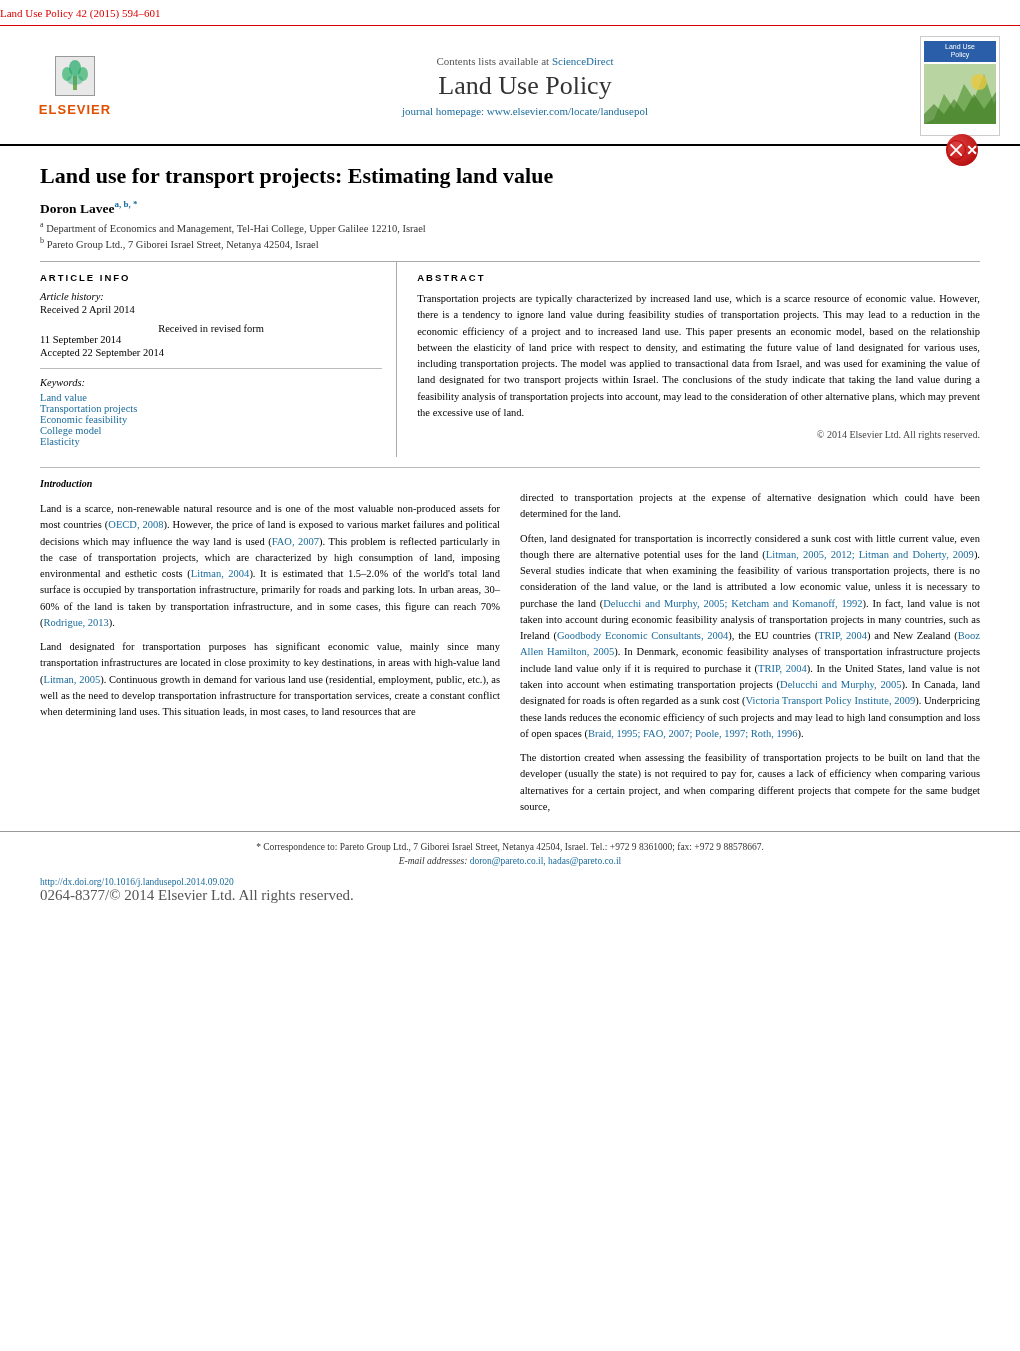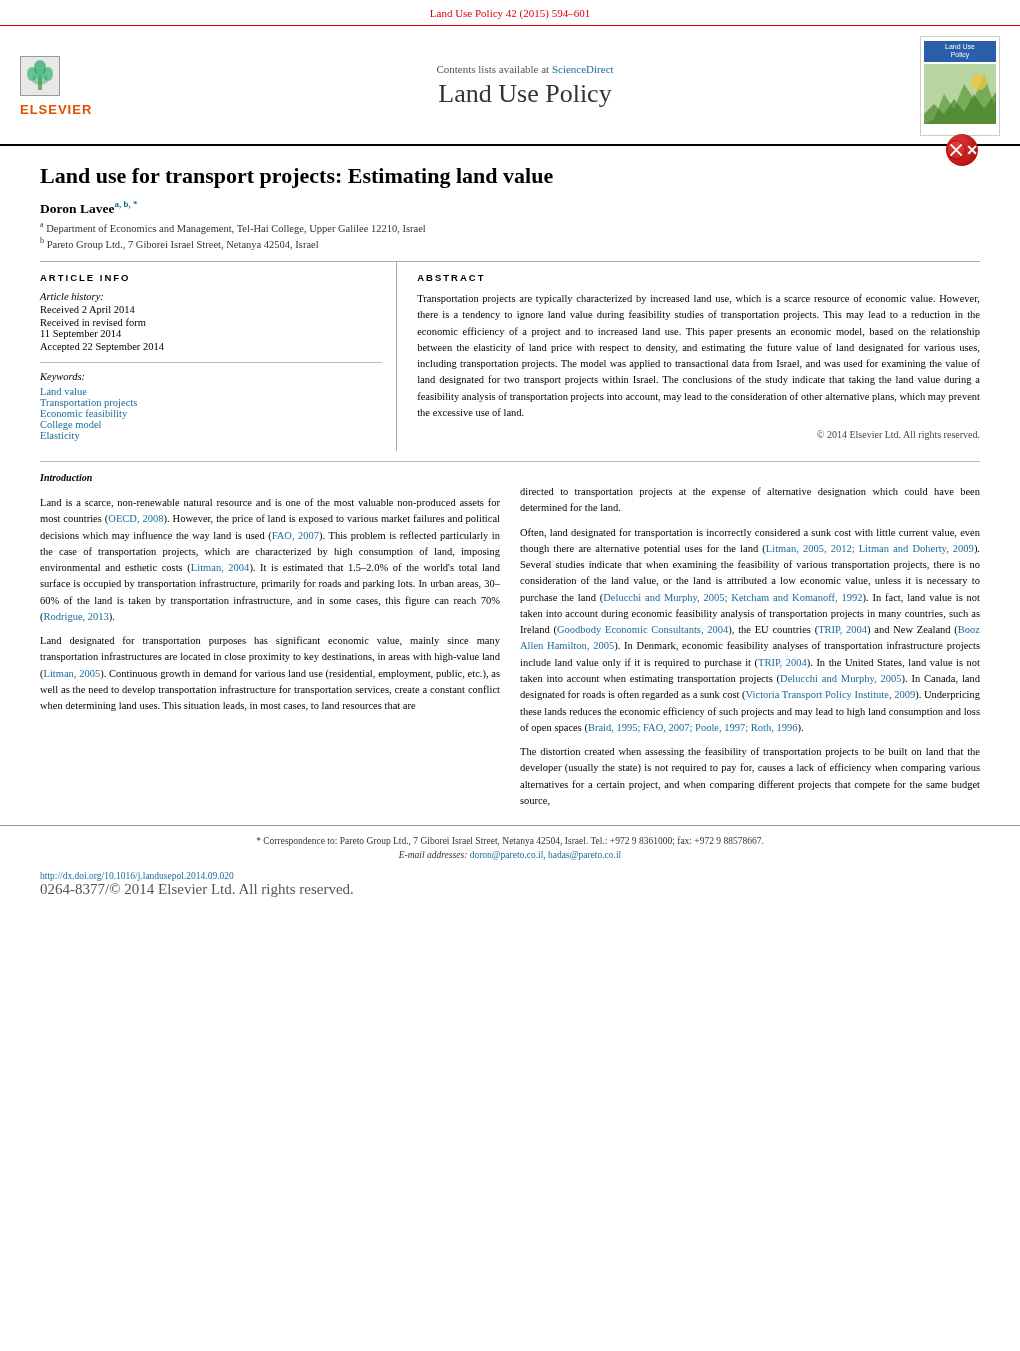--- a/index.html
+++ b/index.html
@@ -5,37 +5,37 @@
     * { margin: 0; padding: 0; box-sizing: border-box; }
     body {
       font-family: 'Times New Roman', Times, serif;
       background: #fff;
       width: 1020px;
       min-height: 1351px;
       font-size: 12px;
       color: #000;
     }
     .top-bar {
-      text-align: center;
+      text-align: left;
       padding: 6px 0 4px;
       border-bottom: 1px solid #d00;
     }
     .top-bar a { color: #d00; text-decoration: none; font-size: 11px; }
     .header-section {
       display: flex;
       align-items: center;
       justify-content: space-between;
       padding: 10px 20px 8px;
       border-bottom: 2px solid #000;
     }
     .elsevier-logo {
       width: 110px;
       display: flex;
       flex-direction: column;
-      align-items: flex-start;
+      align-items: center;
     }
     .logo-top {
       display: flex;
       gap: 4px;
       margin-bottom: 4px;
     }
     .logo-tree {
       width: 40px;
       height: 40px;
       background: #e8e8e8;
@@ -265,20 +265,24 @@
       </div>
     </div>
     <div class="elsevier-text">ELSEVIER</div>
   </div>
 
   <div class="header-center">
     <div class="contents-text">
       Contents lists available at <span>ScienceDirect</span>
     </div>
     <div class="journal-title">Land Use Policy</div>
+    <div class="journal-homepage">
+      <span>journal homepage:</span>
+      <span style="color:#1a6b9c;">www.elsevier.com/locate/landusepol</span>
+    </div>
   </div>
 
   <div class="journal-thumb">
     <div class="jt-title">Land Use<br>Policy</div>
     <div class="jt-img">
       <svg width="74" height="60" viewBox="0 0 74 60">
         <rect width="74" height="60" fill="#b8d4a0"></rect>
         <polygon points="10,55 20,30 30,45 40,20 50,35 60,10 70,40 74,30 74,60 0,60" fill="#5a9a3a" opacity="0.7"></polygon>
         <polygon points="0,50 10,40 20,50 30,35 40,48 50,30 60,45 74,25 74,60 0,60" fill="#3a7a20" opacity="0.6"></polygon>
         <circle cx="55" cy="18" r="8" fill="#e8c840" opacity="0.8"></circle>
@@ -316,21 +320,21 @@
   </div>
 </div>
 
 <div class="info-abstract-row" style="margin: 0 40px 10px;">
 
   <div class="article-info">
     <div class="info-header">ARTICLE INFO</div>
     <div class="article-history">
       <div style="font-style:italic; font-size:10.5px; margin-bottom:2px;">Article history:</div>
       <div style="font-size:10.5px;">Received 2 April 2014</div>
-      <div style="font-size:10.5px; margin-top:2px;">Received in revised form</div>
+      <div style="font-size:10.5px; margin-top:8px;text-align:center;">Received in revised form</div>
       <div style="font-size:10.5px;">11 September 2014</div>
       <div style="font-size:10.5px; margin-top:2px;">Accepted 22 September 2014</div>
     </div>
     <hr style="border:none; border-top:1px solid #bbb; margin: 8px 0;">
     <div class="keywords-section">
       <div style="font-style:italic; font-size:10.5px; margin-bottom:4px;">Keywords:</div>
       <div class="keyword-item">Land value</div>
       <div class="keyword-item">Transportation projects</div>
       <div class="keyword-item">Economic feasibility</div>
       <div class="keyword-item">College model</div>

